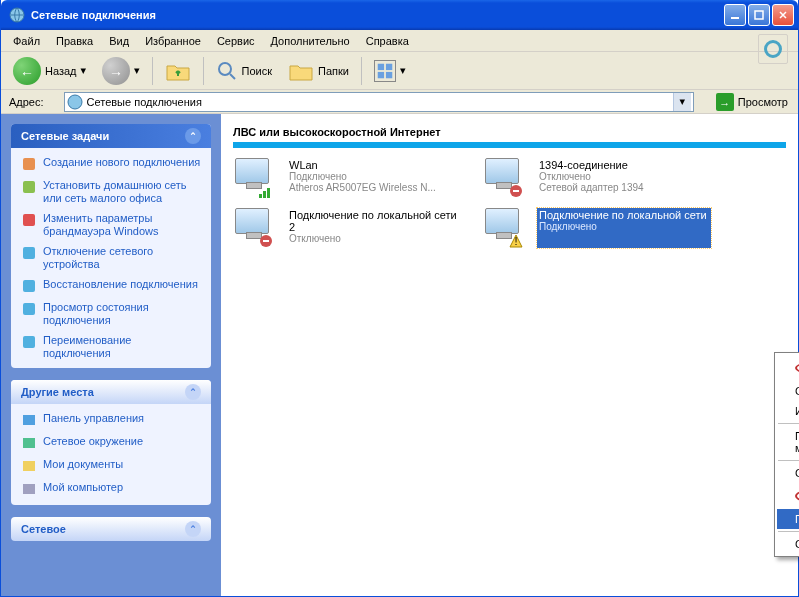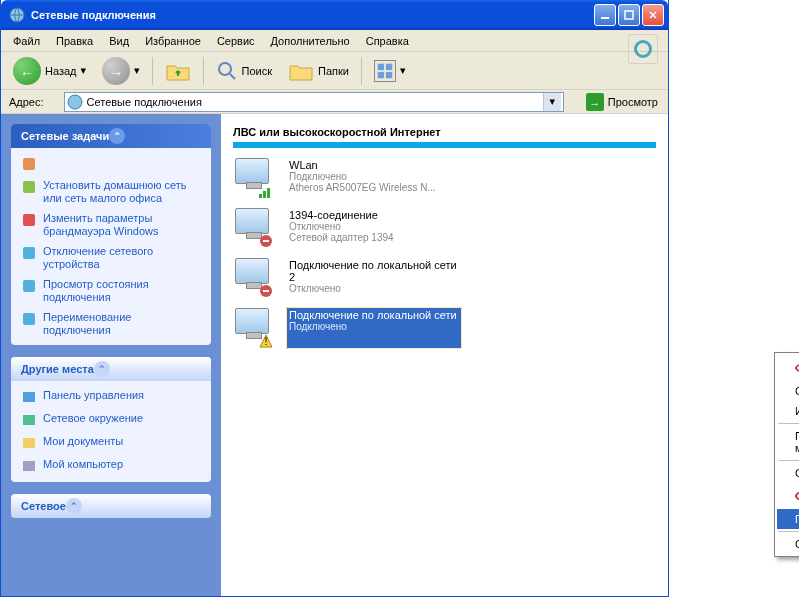--- a/index.html
+++ b/index.html
@@ -1,17 +1,17 @@
 <!DOCTYPE html>
 <html><head>
 <meta charset="utf-8">
 <style>
 * { margin:0; padding:0; box-sizing:border-box; font-family:"Tahoma",sans-serif; font-size:11px; }
 body { background:#fff; width:799px; height:597px; overflow:hidden; }
-.window { width:669px; height:597px; border:1px solid #0a4eda; border-top:none; background:#fff; position:relative; }
+.window { width:799px; height:597px; border:1px solid #0a4eda; border-top:none; background:#fff; position:relative; }
 .titlebar { height:30px; background:linear-gradient(to bottom,#1a66e8 0%,#0a4eda 10%,#0a4eda 90%,#083ab0 100%); display:flex; align-items:center; padding:0 4px; border-radius:6px 6px 0 0; }
 .titlebar-icon { width:16px; height:16px; margin:0 4px; }
 .titlebar-text { color:#fff; font-weight:bold; flex:1; padding-left:2px; }
 .titlebar-btns { display:flex; gap:2px; }
 .titlebar-btn { width:22px; height:22px; border-radius:3px; border:1px solid #fff; display:flex; align-items:center; justify-content:center; color:#fff; cursor:pointer; }
 .tb-min,.tb-max { background:linear-gradient(to bottom,#84aee8,#3a76d8); }
 .tb-close { background:linear-gradient(to bottom,#f39c8e,#e8503a); }
 .menubar { height:22px; background:#ece9d8; display:flex; align-items:center; padding:0 4px; border-bottom:1px solid #d4d0c8; }
 .menu-item { padding:3px 8px; cursor:pointer; }
 .throbber { width:30px; height:30px; margin-left:auto; margin-right:4px; position:absolute; right:6px; top:34px; border:1px solid #d4d0c8; border-radius:2px; display:flex; align-items:center; justify-content:center; }
@@ -27,21 +27,21 @@
 .addrbar { height:24px; background:#ece9d8; display:flex; align-items:center; padding:2px 4px; gap:16px; border-bottom:1px solid #d4d0c8; }
 .addr-label { padding:0 4px; }
 .addr-input { flex:1; height:20px; border:1px solid #7f9db9; background:#fff; display:flex; align-items:center; padding:0 2px; }
 .addr-icon { width:16px; height:16px; margin-right:4px; }
 .addr-dd { width:18px; height:18px; background:#dbe4f0; border-left:1px solid #b5c7e0; display:flex; align-items:center; justify-content:center; cursor:pointer; }
 .go-btn { display:flex; align-items:center; gap:4px; padding:2px 6px; cursor:pointer; }
 .go-arrow { width:18px; height:18px; background:#2a9d2a; border-radius:2px; color:#fff; display:flex; align-items:center; justify-content:center; }
 .content { display:flex; height:calc(100% - 114px); }
 .sidebar { width:220px; background:#6b8fd4; padding:10px; display:flex; flex-direction:column; gap:12px; overflow:auto; }
 .side-panel { background:#eff3ff; border-radius:4px; overflow:hidden; }
-.side-header { height:24px; background:linear-gradient(to bottom,#fff,#c4d5f7); padding:0 10px; display:flex; align-items:center; color:#215dc6; font-weight:bold; cursor:pointer; }
+.side-header { height:24px; background:linear-gradient(to bottom,#fff,#c4d5f7); padding:0 10px; display:flex; align-items:center; justify-content:space-between; color:#215dc6; font-weight:bold; cursor:pointer; }
 .side-header.blue { background:linear-gradient(to right,#2a5fc0,#4a7fe0); color:#fff; }
 .side-chevron { width:16px; height:16px; border-radius:50%; background:#c4d5f7; display:flex; align-items:center; justify-content:center; color:#4a7fe0; font-size:9px; }
 .side-header.blue .side-chevron { background:#6b9ae8; color:#fff; }
 .side-body { padding:8px 10px; display:flex; flex-direction:column; gap:7px; }
 .side-link { display:flex; gap:6px; color:#215dc6; cursor:pointer; line-height:13px; }
 .side-link-icon { width:16px; height:16px; flex-shrink:0; }
 .main { flex:1; background:#fff; padding:8px 12px; position:relative; }
 .section-title { font-weight:bold; padding:4px 0; border-bottom:6px solid #0ea5e9; margin-bottom:8px; }
 .items { display:flex; flex-wrap:wrap; gap:6px 20px; }
 .conn-item { width:230px; display:flex; gap:8px; padding:2px; cursor:pointer; }
@@ -170,38 +170,45 @@
       <div class="side-panel">
         <div class="side-header blue">
           <span>Сетевые задачи</span>
           <span class="side-chevron">⌃</span>
         </div>
         <div class="side-body" id="tasks-body">
             <div class="side-link">
               <svg class="side-link-icon" viewBox="0 0 16 16">
                 <rect x="2" y="2" width="12" height="12" rx="2" fill="#e89050"></rect>
               </svg>
+              <span>Создание нового подключения</span>
             </div>
             <div class="side-link">
               <svg class="side-link-icon" viewBox="0 0 16 16">
                 <rect x="2" y="2" width="12" height="12" rx="2" fill="#8ac050"></rect>
               </svg>
               <span>Установить домашнюю сеть или сеть малого офиса</span>
             </div>
             <div class="side-link">
               <svg class="side-link-icon" viewBox="0 0 16 16">
                 <rect x="2" y="2" width="12" height="12" rx="2" fill="#e05050"></rect>
               </svg>
               <span>Изменить параметры брандмауэра Windows</span>
             </div>
             <div class="side-link">
               <svg class="side-link-icon" viewBox="0 0 16 16">
                 <rect x="2" y="2" width="12" height="12" rx="2" fill="#50b0e0"></rect>
               </svg>
               <span>Отключение сетевого устройства</span>
+            </div>
+            <div class="side-link">
+              <svg class="side-link-icon" viewBox="0 0 16 16">
+                <rect x="2" y="2" width="12" height="12" rx="2" fill="#50b0e0"></rect>
+              </svg>
+              <span>Восстановление подключения</span>
             </div>
             <div class="side-link">
               <svg class="side-link-icon" viewBox="0 0 16 16">
                 <rect x="2" y="2" width="12" height="12" rx="2" fill="#50b0e0"></rect>
               </svg>
               <span>Просмотр состояния подключения</span>
             </div>
             <div class="side-link">
               <svg class="side-link-icon" viewBox="0 0 16 16">
                 <rect x="2" y="2" width="12" height="12" rx="2" fill="#50b0e0"></rect>

